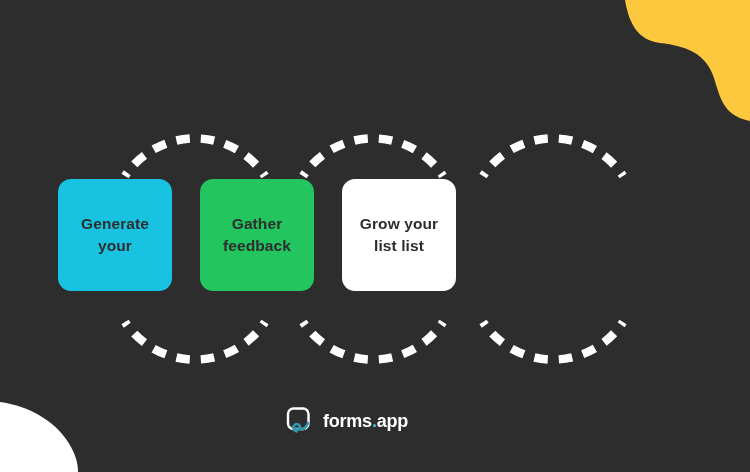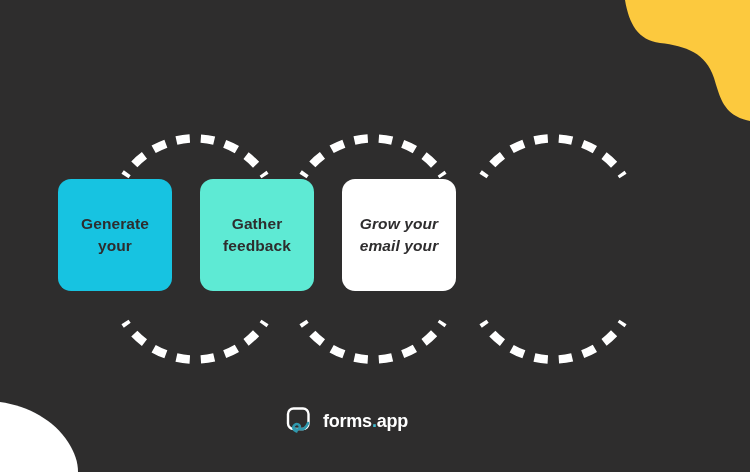--- a/index.html
+++ b/index.html
@@ -96,30 +96,30 @@
     <path class="wave-path" d="M483,322 A84,84 0 0 0 623,322"></path>
   </svg>
 
   <div class="steps">
       <div class="card" style="background: rgb(23, 195, 225); color: rgb(46, 45, 46);">
         <div>
           <div>Generate</div>
           <div>your</div>
         </div>
       </div>
-      <div class="card" style="background: #5eead4; color: rgb(46, 45, 46);">
+      <div class="card" style="background: #22c55e; color: rgb(46, 45, 46);">
         <div>
           <div>Gather</div>
           <div>feedback</div>
         </div>
       </div>
-      <div class="card" style="background: rgb(255, 255, 255); color: rgb(46, 45, 46); font-style: italic;">
+      <div class="card" style="background: rgb(255, 255, 255); color: rgb(46, 45, 46);">
         <div>
           <div>Grow your</div>
-          <div>email your</div>
+          <div>list list</div>
         </div>
       </div>
     </div>
 
   <div class="footer">
     <svg class="logo-icon" viewBox="0 0 30 30" aria-hidden="true">
       <rect class="logo-square" x="2" y="2.5" width="20.5" height="20.5" rx="5.5"></rect>
       <path class="logo-check" d="M10.5,25.5 c-3.2,-0.8 -4.3,-4.6 -1.8,-6.6 c2.3,-1.8 5.4,-0.4 5.1,2.3 c-0.3,2.5 -3.3,3.3 -4.8,1.3 M13.8,22.8 c3.0,1.6 6.3,-0.8 8.3,-5.8"></path>
     </svg>
     <div class="brand"><span>forms</span><span class="dot">.</span><span>app</span></div>

